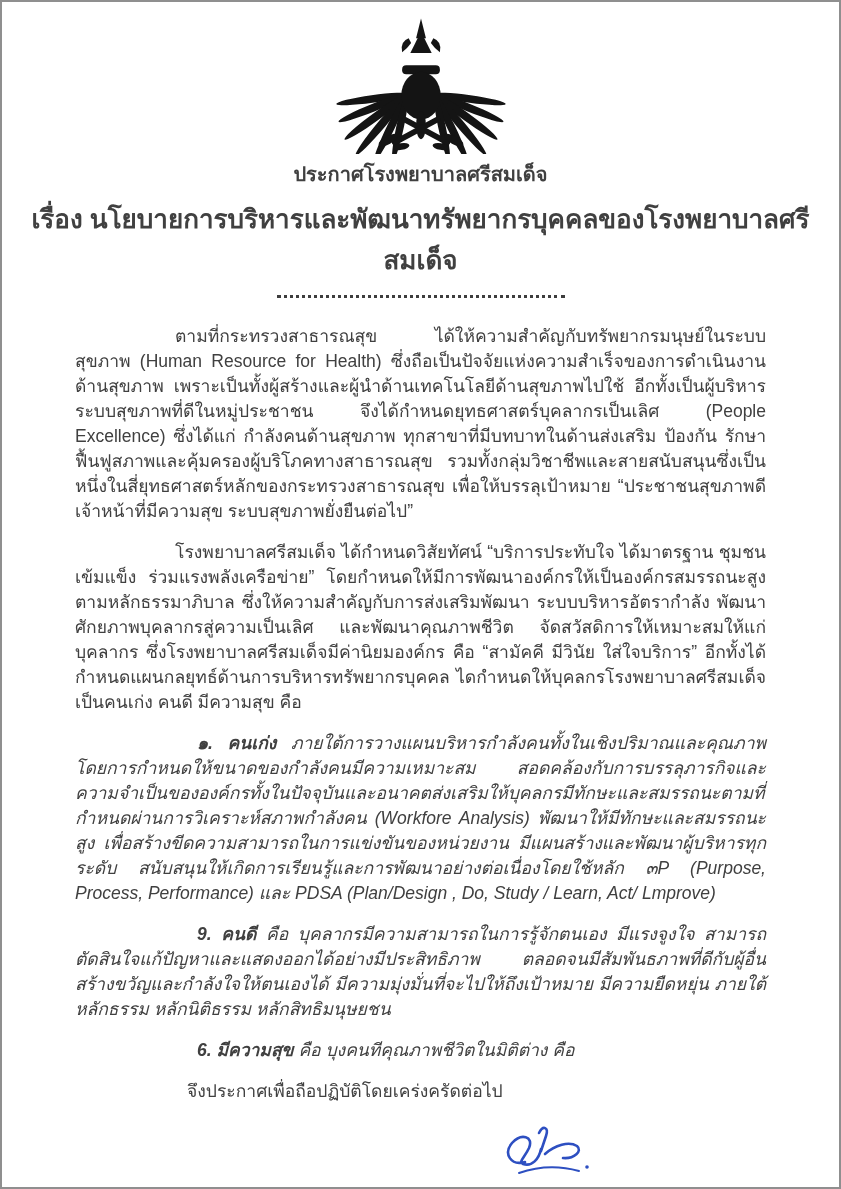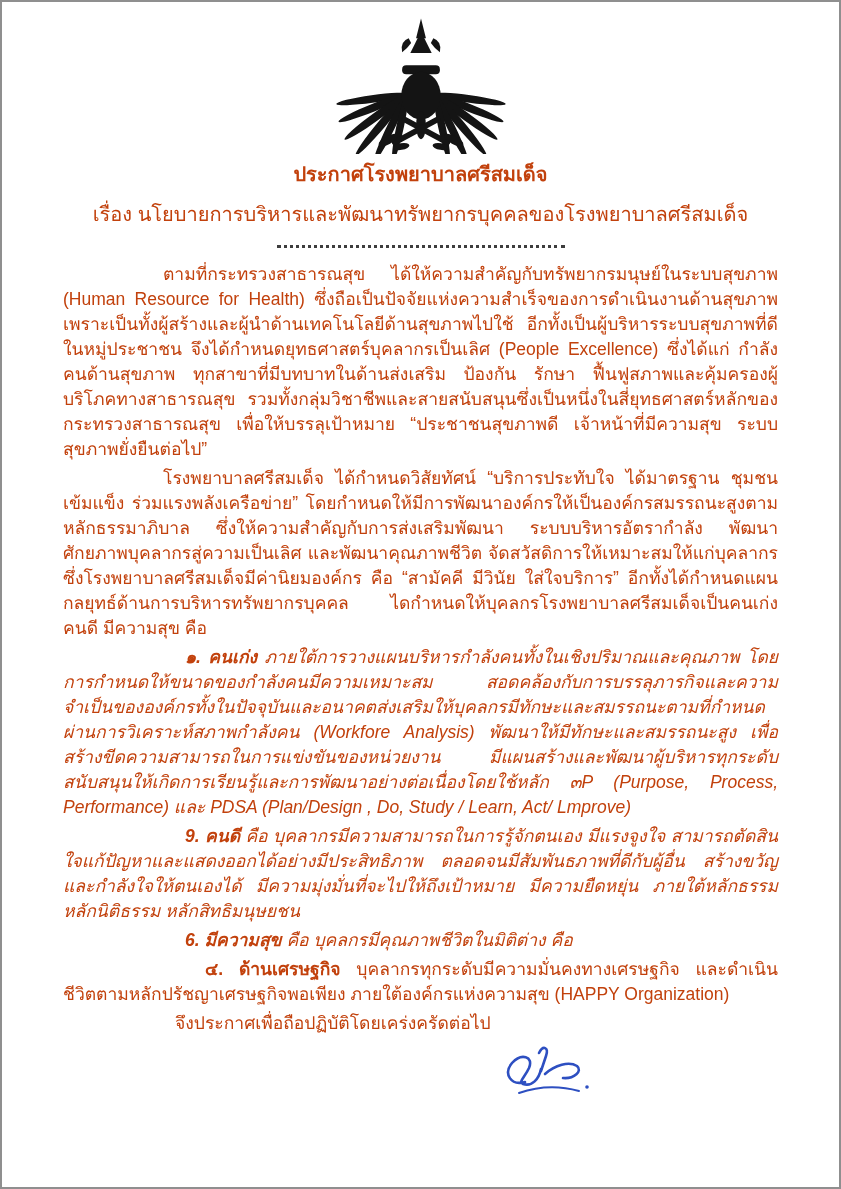--- a/index.html
+++ b/index.html
@@ -1,26 +1,26 @@
 <!DOCTYPE html>
 <html><head>
 <meta charset="utf-8">
 <style>
   html,body{margin:0;padding:0;background:#e9e9e9;}
   .page{
     width:841px;height:1189px;margin:0 auto;background:#ffffff;
     border:2px solid #8f8f8f;box-sizing:border-box;position:relative;overflow:hidden;
-    font-family:"Liberation Sans","DejaVu Sans",sans-serif;color:#c2410c;
+    font-family:"Liberation Sans","DejaVu Sans",sans-serif;color:#404040;
   }
   .emblem{display:block;margin:14px auto 2px;}
   .doc-title{text-align:center;font-weight:bold;font-size:20px;margin:4px 0 0;}
-  .doc-subject{text-align:center;font-weight:normal;font-size:20px;margin:8px 0 0;}
+  .doc-subject{text-align:center;font-weight:bold;font-size:26px;margin:8px 0 0;}
   .dotted-divider{width:288px;margin:15px auto 0;height:0;border-bottom:3px dotted #3d3d3d;}
   .content{padding:10px 57px 0;font-size:17.5px;line-height:25px;text-align:justify;}
-  p.para{margin:4px;}
+  p.para{margin:16px;}
   .indent-1{text-indent:100px;}
   .indent-2{text-indent:122px;font-style:italic;}
   .indent-3{text-indent:142px;}
   .lead{font-weight:bold;}
   .closing{margin:24px 0 0;text-indent:112px;text-align:left;}
   .date-line{margin:22px 0 0;text-indent:120px;text-align:left;}
   .sig-block{width:390px;margin:4px 0 0 295px;text-align:center;}
   .sig-svg{display:block;margin:0 auto -2px;}
 </style>
 </head>
@@ -81,26 +81,25 @@
   <div class="content">
 
     <p class="para indent-1"><span class="lead"></span><span>ตามที่กระทรวงสาธารณสุข  ได้ให้ความสำคัญกับทรัพยากรมนุษย์ในระบบสุขภาพ (Human Resource for Health)  ซึ่งถือเป็นปัจจัยแห่งความสำเร็จของการดำเนินงานด้านสุขภาพ เพราะเป็นทั้งผู้สร้างและผู้นำด้านเทคโนโลยีด้านสุขภาพไปใช้ อีกทั้งเป็นผู้บริหารระบบสุขภาพที่ดีในหมู่ประชาชน จึงได้กำหนดยุทธศาสตร์บุคลากรเป็นเลิศ (People Excellence) ซึ่งได้แก่ กำลังคนด้านสุขภาพ ทุกสาขาที่มีบทบาทในด้านส่งเสริม ป้องกัน รักษา ฟื้นฟูสภาพและคุ้มครองผู้บริโภคทางสาธารณสุข  รวมทั้งกลุ่มวิชาชีพและสายสนับสนุนซึ่งเป็นหนึ่งในสี่ยุทธศาสตร์หลักของกระทรวงสาธารณสุข เพื่อให้บรรลุเป้าหมาย “ประชาชนสุขภาพดี เจ้าหน้าที่มีความสุข ระบบสุขภาพยั่งยืนต่อไป”</span></p>
 
     <p class="para indent-1"><span class="lead"></span><span>โรงพยาบาลศรีสมเด็จ ได้กำหนดวิสัยทัศน์ “บริการประทับใจ ได้มาตรฐาน ชุมชนเข้มแข็ง ร่วมแรงพลังเครือข่าย”  โดยกำหนดให้มีการพัฒนาองค์กรให้เป็นองค์กรสมรรถนะสูงตามหลักธรรมาภิบาล  ซึ่งให้ความสำคัญกับการส่งเสริมพัฒนา  ระบบบริหารอัตรากำลัง พัฒนาศักยภาพบุคลากรสู่ความเป็นเลิศ และพัฒนาคุณภาพชีวิต จัดสวัสดิการให้เหมาะสมให้แก่บุคลากร ซึ่งโรงพยาบาลศรีสมเด็จมีค่านิยมองค์กร คือ “สามัคคี มีวินัย ใส่ใจบริการ” อีกทั้งได้กำหนดแผนกลยุทธ์ด้านการบริหารทรัพยากรบุคคล ไดกำหนดให้บุคลกรโรงพยาบาลศรีสมเด็จเป็นคนเก่ง คนดี มีความสุข คือ</span></p>
 
     <p class="para indent-2"><span class="lead">๑. คนเก่ง</span><span> ภายใต้การวางแผนบริหารกำลังคนทั้งในเชิงปริมาณและคุณภาพ โดยการกำหนดให้ขนาดของกำลังคนมีความเหมาะสม  สอดคล้องกับการบรรลุภารกิจและความจำเป็นขององค์กรทั้งในปัจจุบันและอนาคตส่งเสริมให้บุคลกรมีทักษะและสมรรถนะตามที่กำหนดผ่านการวิเคราะห์สภาพกำลังคน (Workfore Analysis)  พัฒนาให้มีทักษะและสมรรถนะสูง  เพื่อสร้างขีดความสามารถในการแข่งขันของหน่วยงาน มีแผนสร้างและพัฒนาผู้บริหารทุกระดับ สนับสนุนให้เกิดการเรียนรู้และการพัฒนาอย่างต่อเนื่องโดยใช้หลัก ๓P (Purpose, Process, Performance) และ PDSA (Plan/Design , Do, Study / Learn, Act/ Lmprove)</span></p>
 
     <p class="para indent-2"><span class="lead">9. คนดี</span><span> คือ  บุคลากรมีความสามารถในการรู้จักตนเอง  มีแรงจูงใจ  สามารถตัดสินใจแก้ปัญหาและแสดงออกได้อย่างมีประสิทธิภาพ ตลอดจนมีสัมพันธภาพที่ดีกับผู้อื่น  สร้างขวัญและกำลังใจให้ตนเองได้ มีความมุ่งมั่นที่จะไปให้ถึงเป้าหมาย มีความยืดหยุ่น ภายใต้หลักธรรม หลักนิติธรรม หลักสิทธิมนุษยชน</span></p>
 
-    <p class="para indent-2"><span class="lead">6. มีความสุข</span><span> คือ บุคลกรมีคุณภาพชีวิตในมิติต่าง คือ</span></p>
+    <p class="para indent-2"><span class="lead">6. มีความสุข</span><span> คือ บุงคนทีคุณภาพชีวิตในมิติต่าง คือ</span></p>
 
 
 
 
-    <p class="para indent-3"><span class="lead">๔. ด้านเศรษฐกิจ</span><span>  บุคลากรทุกระดับมีความมั่นคงทางเศรษฐกิจ  และดำเนินชีวิตตามหลักปรัชญาเศรษฐกิจพอเพียง ภายใต้องค์กรแห่งความสุข (HAPPY Organization)</span></p>
 
     <p class="para closing">จึงประกาศเพื่อถือปฏิบัติโดยเคร่งครัดต่อไป</p>
 
 
     <div class="sig-block">
       <svg class="sig-svg" width="112" height="62" viewBox="0 0 112 62" aria-hidden="true">
         <g fill="none" stroke-width="2.6" stroke-linecap="round" stroke-linejoin="round">
           <path d="M32 42 C18 46 10 34 19 23 C28 13 41 16 36 28 C32 37 25 42 30 44 C39 47 46 39 48 29" stroke="#2d4fc1"></path>
           <path d="M46 13 C50 5 56 7 53 16 L48 31" stroke="#2d4fc1"></path>
           <path d="M52 34 C62 25 76 21 84 26 C90 31 81 39 70 38" stroke="#2d4fc1"></path>

